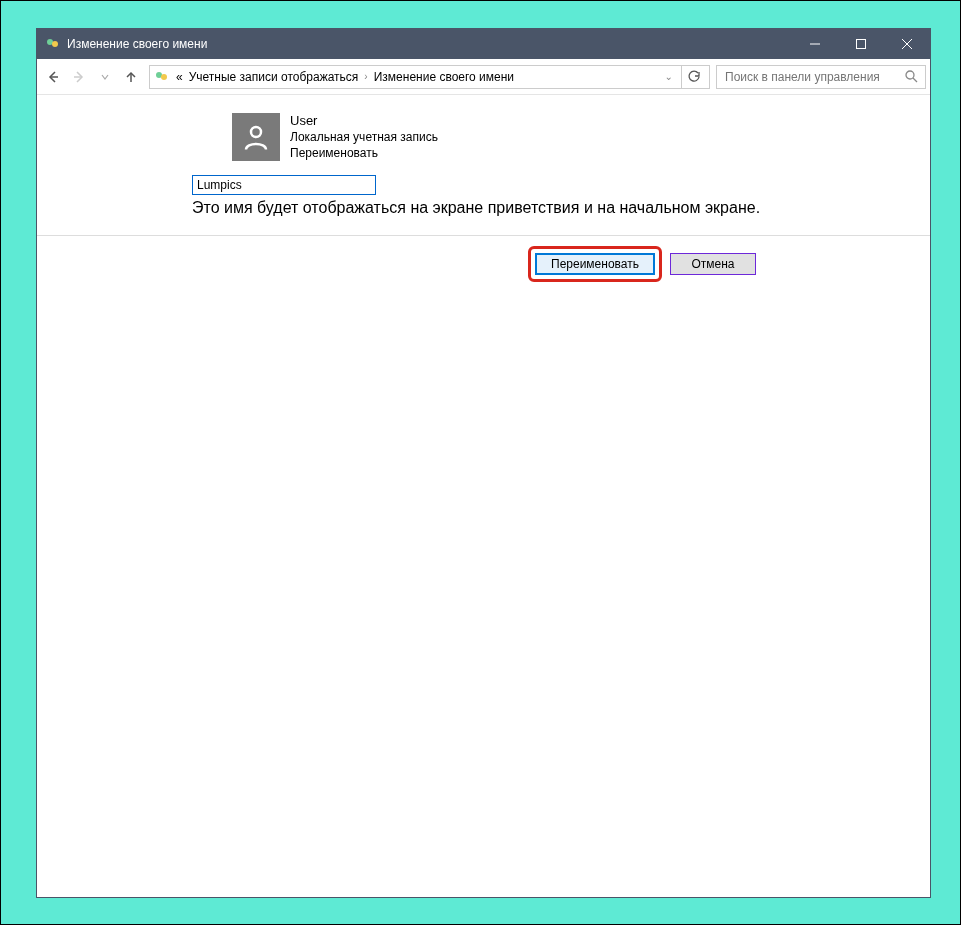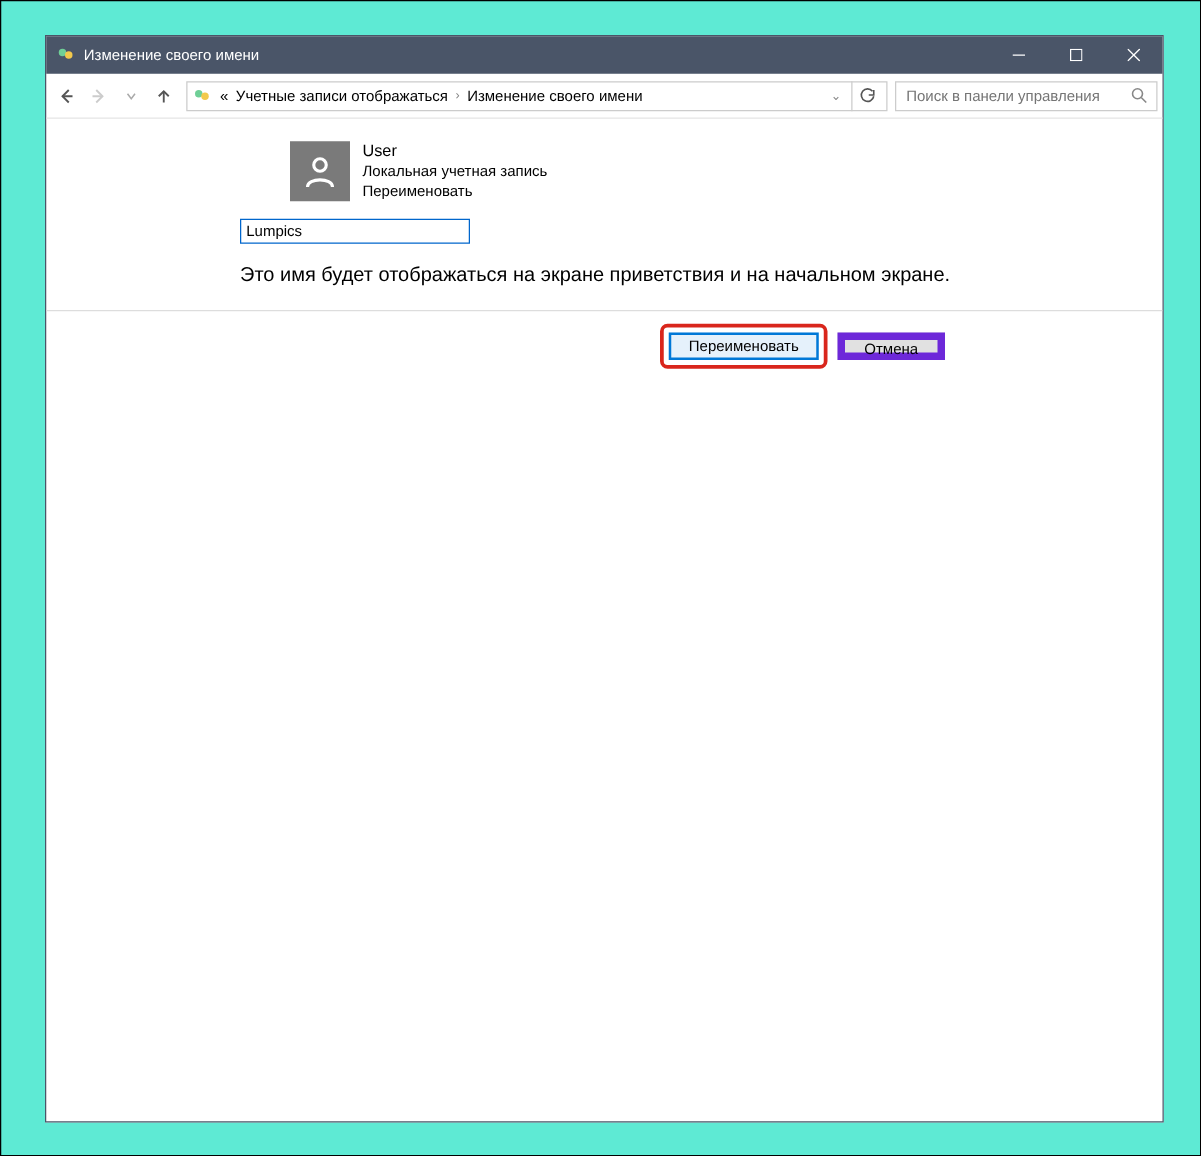--- a/index.html
+++ b/index.html
@@ -134,38 +134,38 @@
   .user-name { font-size: 13px; }
   .name-input {
     width: 184px;
     height: 20px;
     border: 1px solid #0066cc;
     padding: 4px 4px;
     font-size: 12px;
     font-family: inherit;
     outline: none;
     display: block;
-    margin-bottom: 17px;
+    margin-bottom: 4px;
   }
   .hint { font-size: 16px; color:#000; }
   .divider {
     border-top: 1px solid #ddd;
     margin-top: 18px;
   }
   .button-row {
     display: flex;
     justify-content: flex-end;
     gap: 8px;
     padding: 10px 174px 0 0;
     align-items: center;
   }
   .btn {
     min-width: 86px;
     height: 22px;
-    border: 6px solid #6d28d9;
+    border: 1px solid #6d28d9;
     background: #e1e1e1;
     font-size: 12px;
     font-family: inherit;
     padding: 0 14px;
     cursor: pointer;
   }
   .highlight-frame {
     border: 3px solid #d9261c;
     border-radius: 6px;
     padding: 4px;

